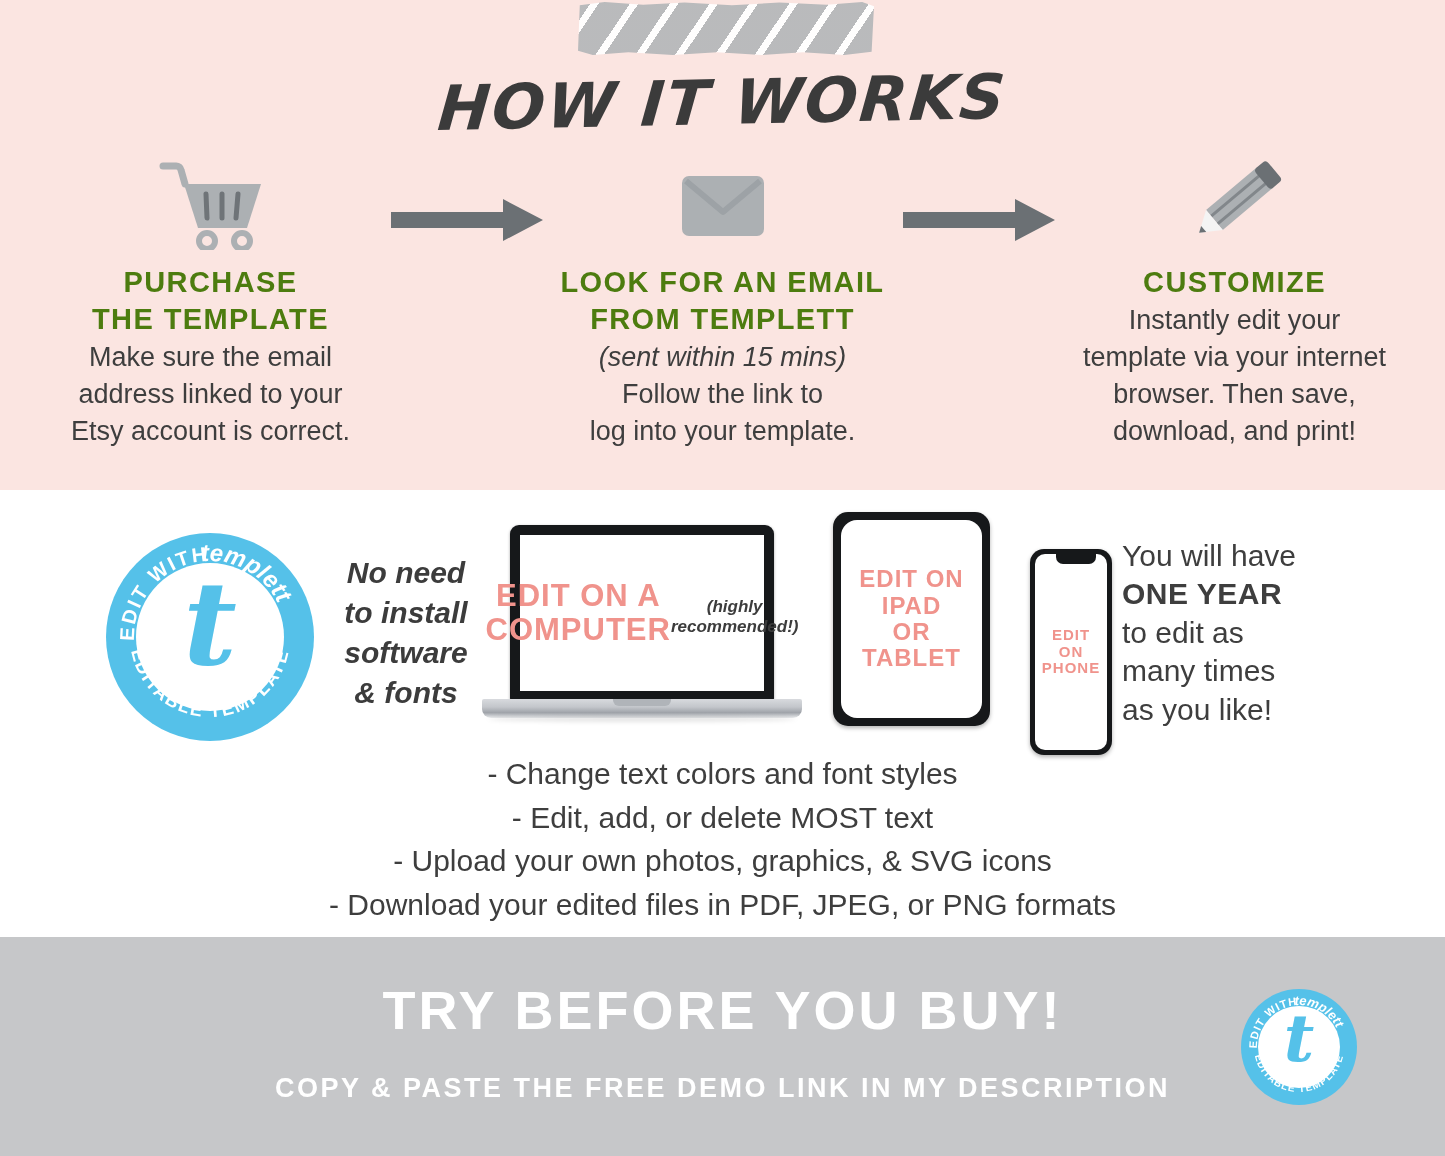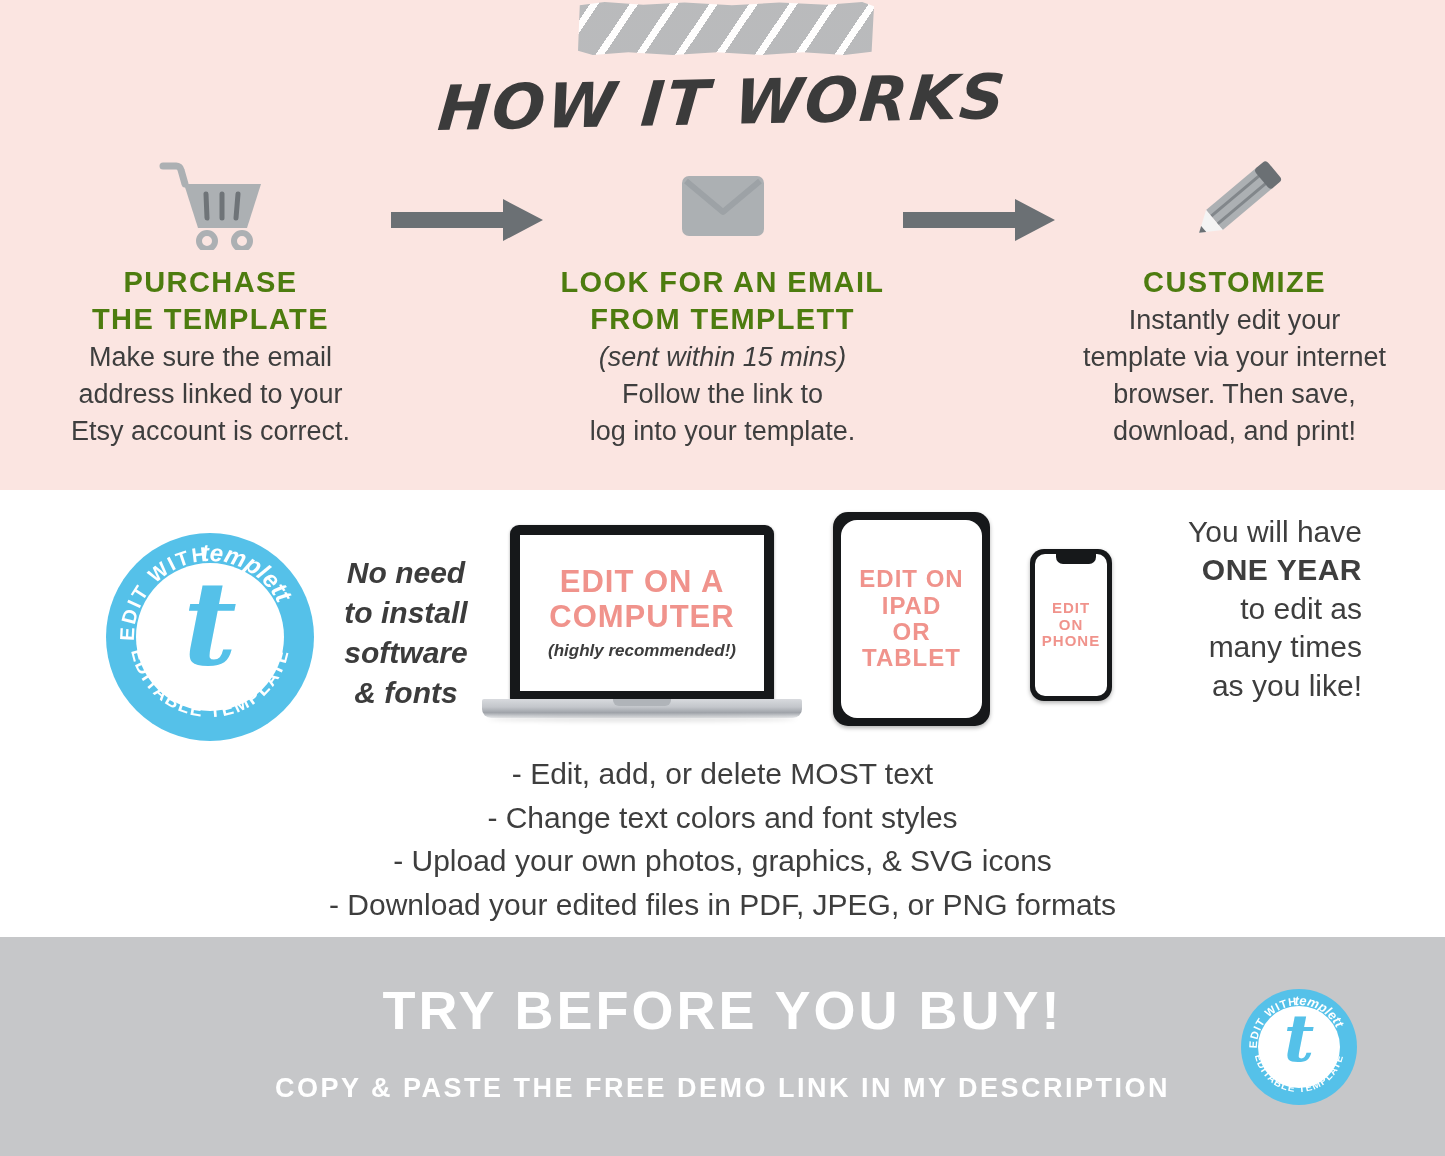--- a/index.html
+++ b/index.html
@@ -170,21 +170,21 @@
   
   .laptop { position: absolute; left: 482px; top: 525px; width: 320px; height: 205px; }
   .laptop .lid {
     position: absolute; left: 28px; top: 0; width: 264px; height: 176px;
     background: #16181a; border-radius: 9px 9px 3px 3px;
     box-shadow: 0 1px 3px rgba(0,0,0,0.35);
   }
   .laptop .screen {
     position: absolute; left: 10px; top: 10px; width: 244px; height: 156px;
     background: #ffffff;
-    display: flex; flex-direction: column; align-items: center; justify-content: center;
+    display: flex; flex-direction: row; align-items: center; justify-content: center;
   }
   .laptop .base {
     position: absolute; left: 0; top: 174px; width: 320px; height: 19px;
     background: linear-gradient(#d8dade 0%, #c3c6cb 42%, #9fa3a9 72%, #eceef0 100%);
     border-radius: 2px 2px 9px 9px;
   }
   .laptop .notch {
     position: absolute; left: 131px; top: 174px; width: 58px; height: 7px;
     background: #b0b4b9; border-radius: 0 0 6px 6px;
   }
@@ -217,43 +217,43 @@
     box-shadow: 0 2px 4px rgba(0,0,0,0.3);
   }
   .tablet .screen {
     position: absolute; left: 8px; top: 8px; right: 8px; bottom: 8px;
     background: #ffffff; border-radius: 16px;
     display: flex; align-items: center; justify-content: center;
   }
   .tablet .dev-title { font-size: 24px; }
 
   
-  .phone { position: absolute; left: 1030px; top: 549px; width: 82px; height: 152px; }
+  .phone { position: absolute; left: 1030px; top: 549px; width: 82px; height: 206px; }
   .phone .body {
     position: absolute; inset: 0; background: #16181a; border-radius: 14px;
     box-shadow: 0 2px 4px rgba(0,0,0,0.3);
   }
   .phone .screen {
     position: absolute; left: 5px; top: 5px; right: 5px; bottom: 5px;
     background: #ffffff; border-radius: 10px;
     display: flex; align-items: center; justify-content: center;
     overflow: hidden;
   }
   .phone .notch {
     position: absolute; left: 21px; top: 0; width: 40px; height: 10px;
     background: #16181a; border-radius: 0 0 7px 7px; z-index: 2;
   }
   .phone .dev-title { font-size: 15px; }
 
   .oneyear {
     position: absolute;
     left: 1122px;
-    top: 513px;
+    top: 537px;
     width: 240px;
-    text-align: right;
+    text-align: left;
     font-family: "Liberation Sans", sans-serif;
     font-size: 30px;
     line-height: 1.28;
     color: #3e3e3e;
   }
   .oneyear b { font-weight: bold; letter-spacing: 0.5px; }
 
   .bullets {
     position: absolute;
     left: 0;
@@ -466,22 +466,22 @@
 
   <div class="oneyear">
     <span>You will have</span><br>
     <b>ONE YEAR</b><br>
     <span>to edit as</span><br>
     <span>many times</span><br>
     <span>as you like!</span>
   </div>
 
   <div class="bullets">
+    <div class="bullet">- Change text colors and font styles</div>
     <div class="bullet">- Edit, add, or delete MOST text</div>
-    <div class="bullet">- Change text colors and font styles</div>
     <div class="bullet">- Upload your own photos, graphics, &amp; SVG icons</div>
     <div class="bullet">- Download your edited files in PDF, JPEG, or PNG formats</div>
   </div>
 
   <div class="footer">
     <div class="footer-title">TRY BEFORE YOU BUY!</div>
     <div class="footer-sub">COPY &amp; PASTE THE FREE DEMO LINK IN MY DESCRIPTION</div>
   </div>
 
   <div class="badge badge-small">

